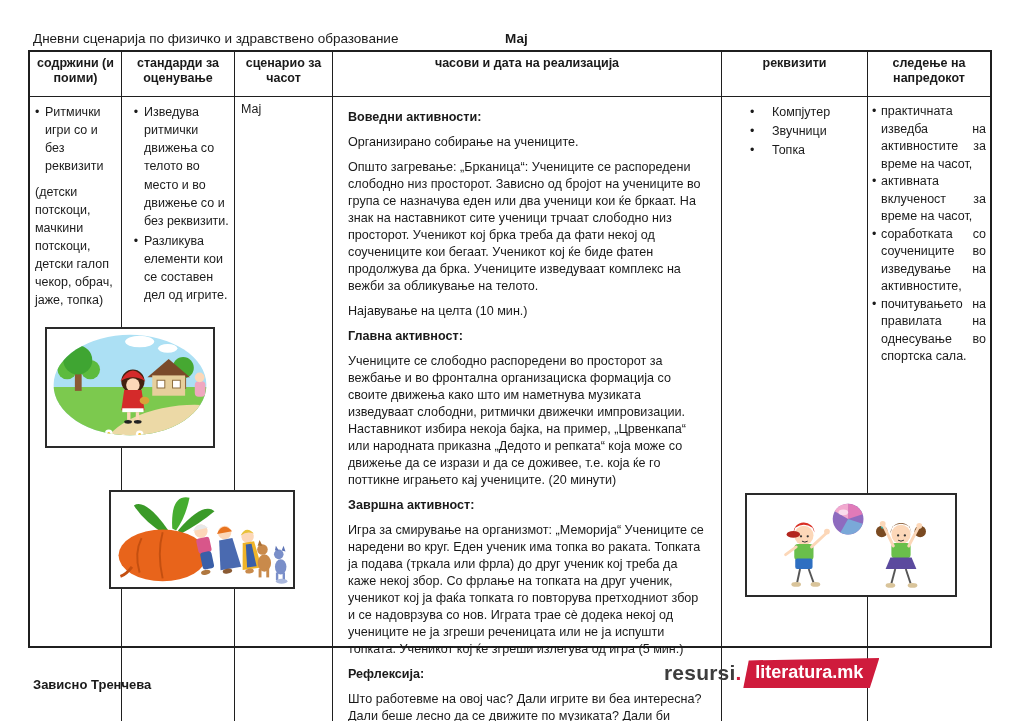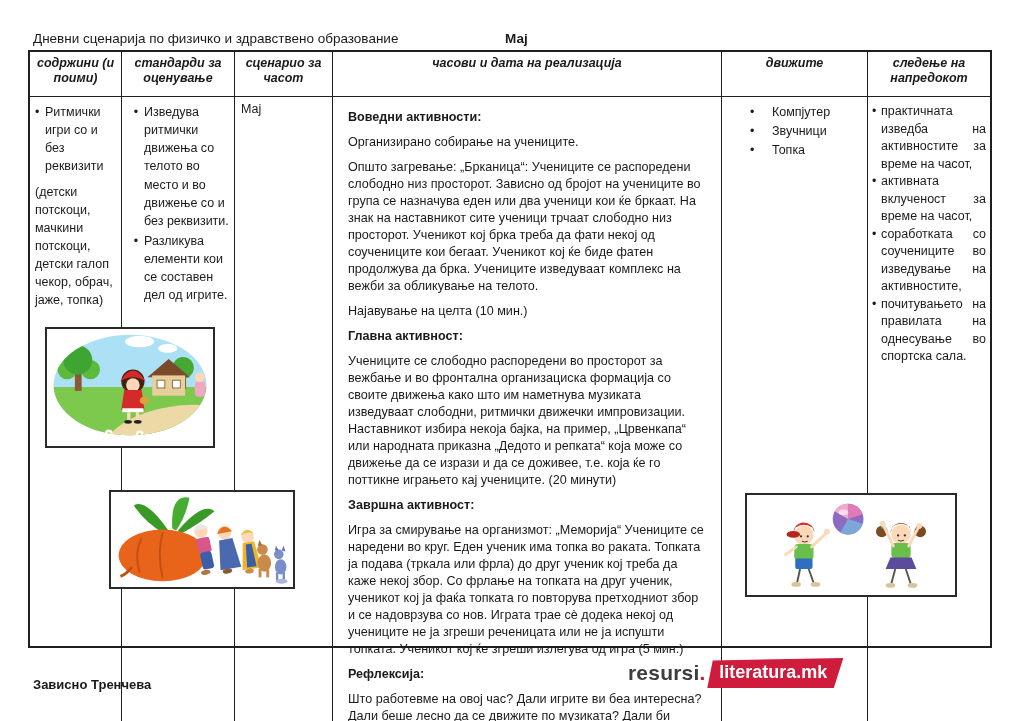--- a/index.html
+++ b/index.html
@@ -7,21 +7,21 @@
         font-family:"Liberation Sans",sans-serif;color:#1a1a1a;overflow:hidden;}
   
   .title{position:absolute;left:33px;top:31px;font-size:13.5px;}
   .month-top{position:absolute;left:505px;top:31px;font-size:13.5px;font-weight:bold;}
   
   .table{position:absolute;left:28px;top:50px;width:964px;height:598px;
          border:2px solid #1f1f1f;box-sizing:border-box;display:flex;flex-direction:column;}
   .thead{display:grid;grid-template-columns:92px 113px 98px 389px 146px 1fr;height:45px;flex:0 0 45px;}
   .th{border-right:1.5px solid #1f1f1f;border-bottom:1.5px solid #1f1f1f;
       font-weight:bold;font-size:12.5px;text-align:center;line-height:1.22;
-      display:flex;align-items:flex-start;justify-content:center;padding-top:4px;box-sizing:border-box;font-style:italic;}
+      display:flex;align-items:flex-start;justify-content:center;padding-top:4px;box-sizing:border-box;}
   .th:last-child{border-right:none;}
   .th span{display:block;max-width:92%;}
   .tbody{display:grid;grid-template-columns:92px 113px 98px 389px 146px 1fr;flex:1 1 auto;}
   .td{border-right:1.5px solid #1f1f1f;box-sizing:border-box;font-size:12.5px;overflow:hidden;}
   .td:last-child{border-right:none;}
   
   .col-contents{padding:6px 3px 0 5px;line-height:1.45;}
   .bullet-item{display:flex;}
   .bullet-item .b{flex:0 0 10px;}
   .note{margin-top:7px;}
@@ -45,21 +45,21 @@
   .prog-item .b{flex:0 0 9px;}
   .prog-item div{flex:1;}
   
   .imgbox{position:absolute;background:#fff;border:2px solid #2a2a2a;box-sizing:border-box;}
   .imgbox svg{display:block;width:100%;height:100%;}
   #img-rrh{left:45px;top:327px;width:170px;height:121px;}
   #img-turnip{left:109px;top:490px;width:186px;height:99px;}
   #img-kids{left:745px;top:493px;width:212px;height:104px;}
   
   .author{position:absolute;left:33px;top:677px;font-size:13px;font-weight:bold;}
-  .logo{position:absolute;left:628px;top:657px;display:flex;align-items:center;height:32px;}
+  .logo{position:absolute;left:664px;top:657px;display:flex;align-items:center;height:32px;}
   .logo-prefix{font-size:21px;font-weight:bold;color:#3d3d3d;letter-spacing:.2px;}
   .logo-dot{font-size:21px;font-weight:bold;margin-right:2px;}
   .logo-banner{color:#fff;font-size:18px;font-weight:bold;padding:4px 16px 5px 12px;
                clip-path:polygon(4% 8%,100% 0,93% 100%,0 100%);}
 </style>
 </head>
 <body>
 
 <div class="page">
 
@@ -74,21 +74,21 @@
       <div class="th">
           <span>стандарди за оценување</span>
         </div>
       <div class="th">
           <span>сценарио за часот</span>
         </div>
       <div class="th">
           <span>часови и дата на реализација</span>
         </div>
       <div class="th">
-          <span>движите</span>
+          <span>реквизити</span>
         </div>
       <div class="th">
           <span>следење на напредокот</span>
         </div>
     </div>
 
     <div class="tbody">
 
       <div class="td col-contents">
         <div class="bullet-item">

